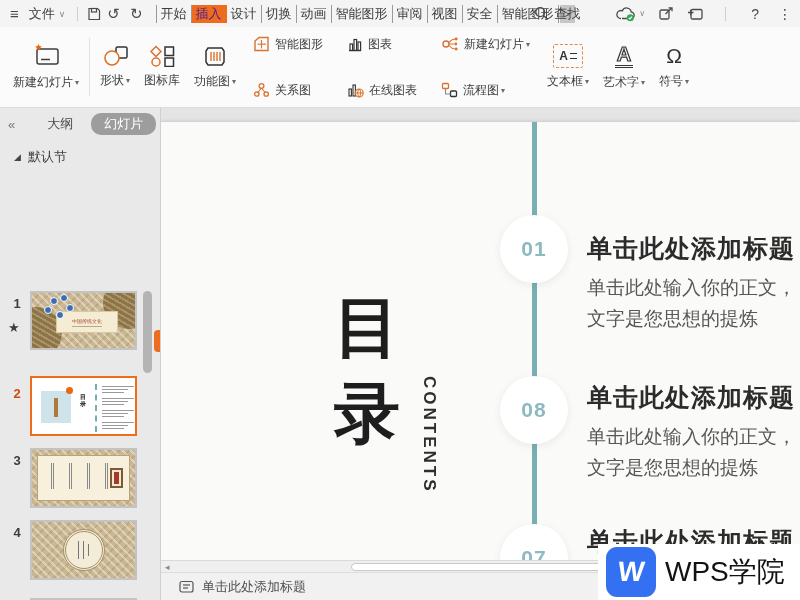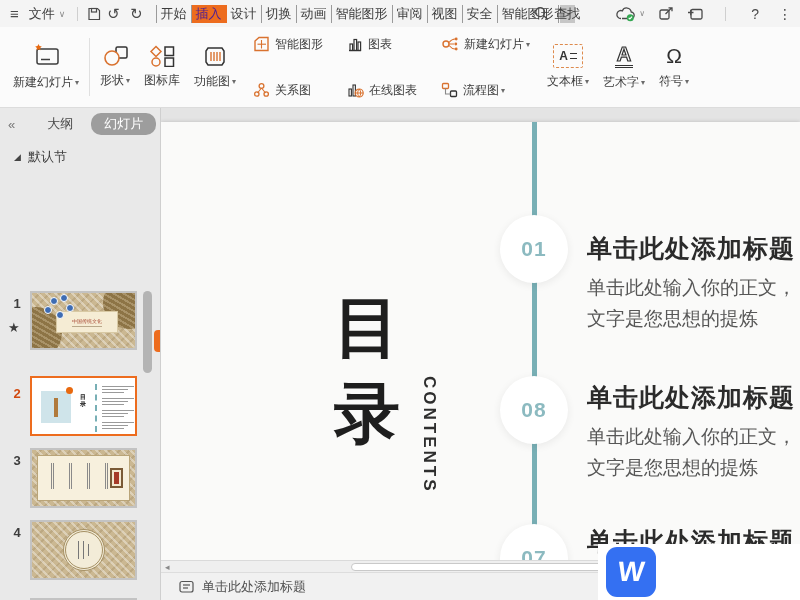--- a/index.html
+++ b/index.html
@@ -502,13 +502,14 @@
     <line x1="4" y1="5" x2="11" y2="5" stroke="#555" stroke-width="1.2"></line>
     <line x1="4" y1="8" x2="9" y2="8" stroke="#555" stroke-width="1.2"></line>
   </svg>
   <span>单击此处添加标题</span>
 </div>
 
 <div class="wpsoverlay">
   <div class="wps-badge">
     <span>W</span>
   </div>
+  <span class="wps-text">WPS学院</span>
 </div>
 
 </body></html>

